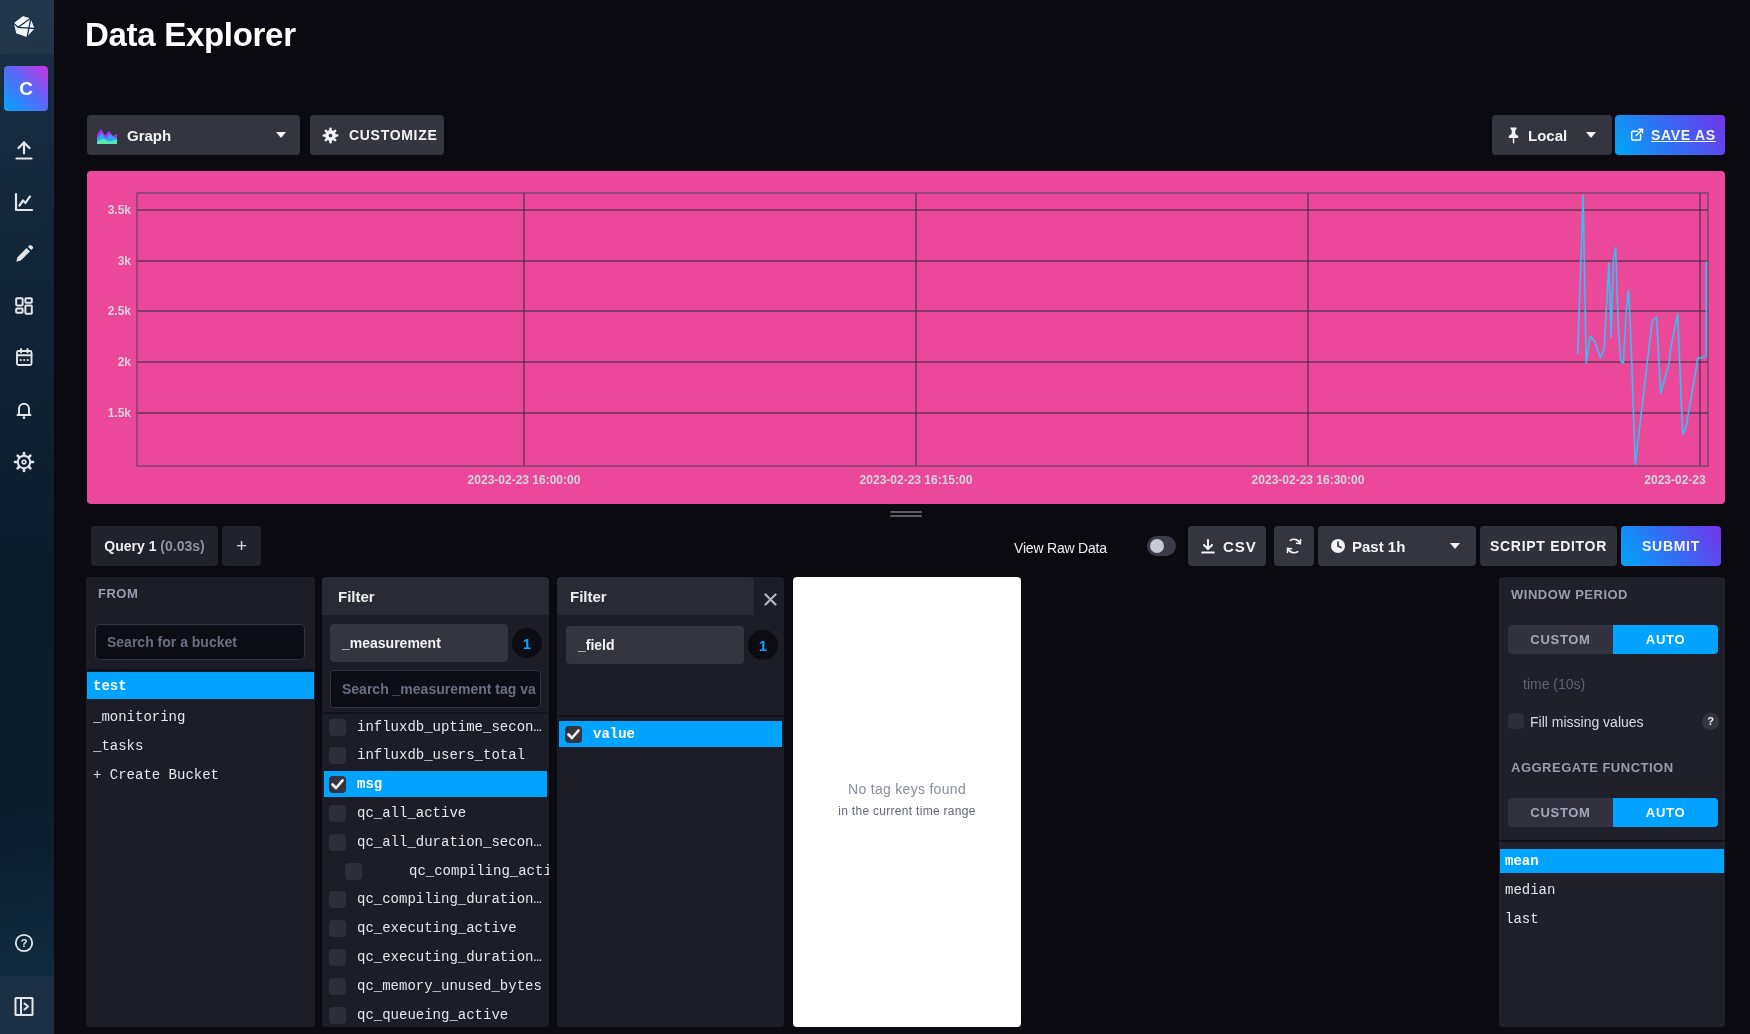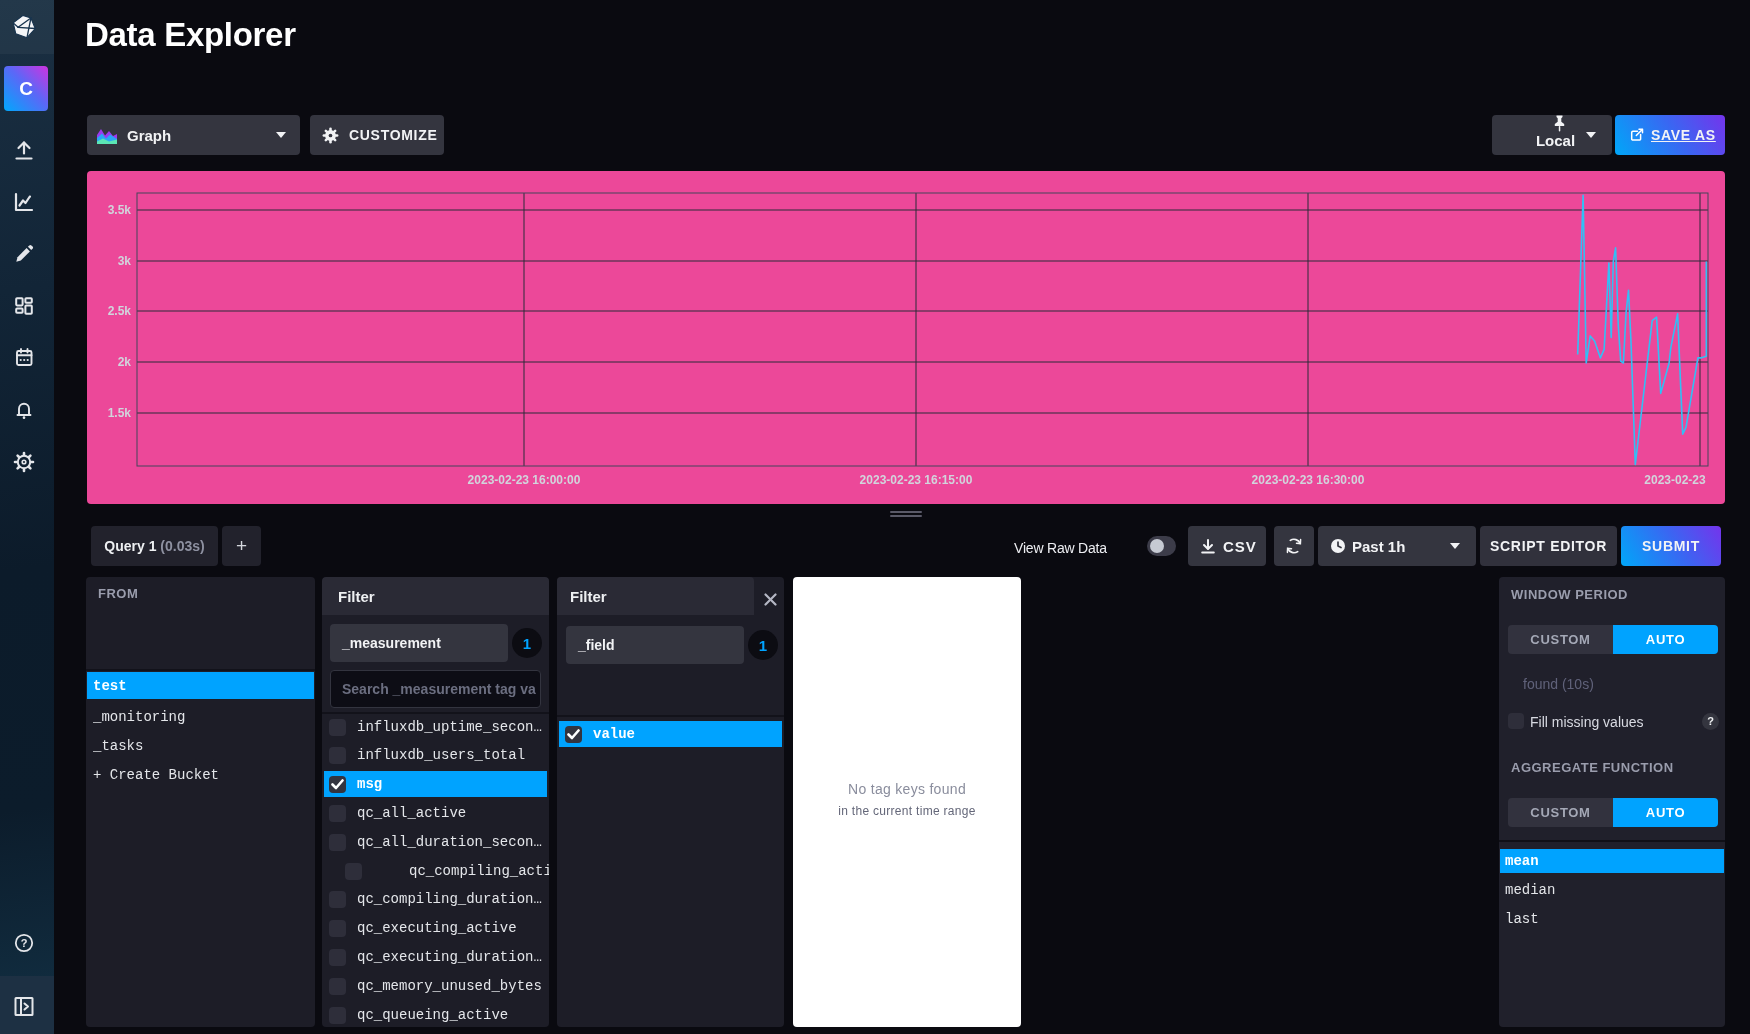--- a/index.html
+++ b/index.html
@@ -178,21 +178,21 @@
             <line x1="19" y1="12" x2="21.4" y2="12"></line>
           <line x1="5.4" y1="5.4" x2="7" y2="7"></line>
             <line x1="17" y1="17" x2="18.6" y2="18.6"></line>
           <line x1="5.4" y1="18.6" x2="7" y2="17"></line>
             <line x1="17" y1="7" x2="18.6" y2="5.4"></line>
         </g>
         <circle cx="12" cy="12" r="2.6" fill="#34353f"></circle>
       </svg></span>
     <span style="margin-left:10px; font-size:14px; letter-spacing:0.7px;">CUSTOMIZE</span>
   </div>
-  <div class="btn" style="left:1492px; top:115px; width:120px;flex-direction:column;">
+  <div class="btn" style="left:1492px; top:115px; width:120px;">
     <span id="pinIcon" style="margin-left:14px; width:15px; height:17px;"><svg width="15" height="17" viewBox="0 0 15 17" fill="#f2f3f5">
         <path d="M4.5 0.5 h6 v1.6 l-1.2 1.2 v3.4 l2.9 2.4 v1.9 H2.8 v-1.9 l2.9 -2.4 V3.3 L4.5 2.1 Z"></path>
         <rect x="6.8" y="11" width="1.5" height="5.5" rx="0.7"></rect>
       </svg></span>
     <span style="margin-left:7px; font-size:15px;">Local</span>
     <span class="caret" style="position:absolute; right:16px; top:17px;"></span>
   </div>
   <div class="btn grad" style="left:1615px; top:115px; width:110px;">
     <span id="exportIcon" style="margin-left:15px; width:14px; height:14px;"><svg width="14" height="14" viewBox="0 0 14 14" fill="none" stroke="#fff" stroke-width="1.5" stroke-linecap="round" stroke-linejoin="round">
         <path d="M7.5,3.2 H2.9 a1.2,1.2 0 0 0 -1.2,1.2 v6.5 a1.2,1.2 0 0 0 1.2,1.2 h6.5 a1.2,1.2 0 0 0 1.2,-1.2 V6.4"></path>
@@ -275,20 +275,21 @@
   </div>
   <div class="btn" style="left:1480px; top:526px; width:137px; justify-content:center; background:#31313c;">
     <span style="font-size:14px; letter-spacing:0.7px;">SCRIPT EDITOR</span>
   </div>
   <div class="btn grad" style="left:1621px; top:526px; width:100px; justify-content:center;">
     <span style="font-size:14px; letter-spacing:0.7px;">SUBMIT</span>
   </div>
 
   <div class="panel" id="fromPanel" style="left:86px; width:229px;">
     <div class="lbl" style="left:12px; top:9px;">FROM</div>
+    <div class="srch" style="left:9px; top:47px; width:210px; height:36px;">Search for a bucket</div>
     <div class="abs" style="left:0; top:92px; width:229px; height:2px; background:#12121a;"></div>
     <div class="listRow selRow" style="left:1px; top:95px; width:227px; height:27px; padding-left:6px;">test</div>
     <div class="listRow" style="left:1px; top:126px; width:227px; height:27px; padding-left:6px;">_monitoring</div>
     <div class="listRow" style="left:1px; top:155px; width:227px; height:27px; padding-left:6px;">_tasks</div>
     <div class="listRow" style="left:1px; top:184px; width:227px; height:27px; padding-left:6px;">+ Create Bucket</div>
   </div>
 
   <div class="panel" id="filter1" style="left:322px; width:227px; overflow:hidden;">
     <div class="phead" style="width:227px; padding-left:16px;">Filter
       <span class="caret" style="position:absolute; right:14px; top:16px;"></span>
@@ -378,21 +379,21 @@
     <div style="position:absolute; top:204px; width:100%; color:#8a8d9d; font-size:14px; letter-spacing:0.3px;">No tag keys found</div>
     <div style="position:absolute; top:227px; width:100%; color:#646779; font-size:12px; letter-spacing:0.3px;">in the current time range</div>
   </div>
 
   <div class="panel" id="winPanel" style="left:1499px; width:226px; background:#20202b;">
     <div class="lbl" style="left:12px; top:10px;">WINDOW PERIOD</div>
     <div class="segBtn" style="left:9px; top:48px;">
         <div class="segOff">CUSTOM</div>
         <div class="segOn">AUTO</div>
       </div>
-    <div class="abs" style="left:24px; top:99px; color:#60627a; font-size:14px;">found (10s)</div>
+    <div class="abs" style="left:24px; top:99px; color:#60627a; font-size:14px;">time (10s)</div>
     <div class="cb" style="position:absolute; left:9px; top:136px; width:16px; height:16px;"></div>
     <div class="abs" style="left:31px; top:137px; color:#d8dae2; font-size:14px;">Fill missing values</div>
     <div class="abs" style="left:203px; top:136px; width:17px; height:17px; border-radius:50%; background:#34353f; color:#eef0f2; font-size:11px; font-weight:bold; text-align:center; line-height:17px;">?</div>
     <div class="lbl" style="left:12px; top:183px;">AGGREGATE FUNCTION</div>
     <div class="segBtn" style="left:9px; top:221px;">
         <div class="segOff">CUSTOM</div>
         <div class="segOn">AUTO</div>
       </div>
     <div class="abs" style="left:0px; top:263px; width:226px; height:2px; background:#101017;"></div>
     <div class="listRow selRow" style="left:1px; top:272px; width:224px; height:24px; padding-left:5px;">mean</div>

